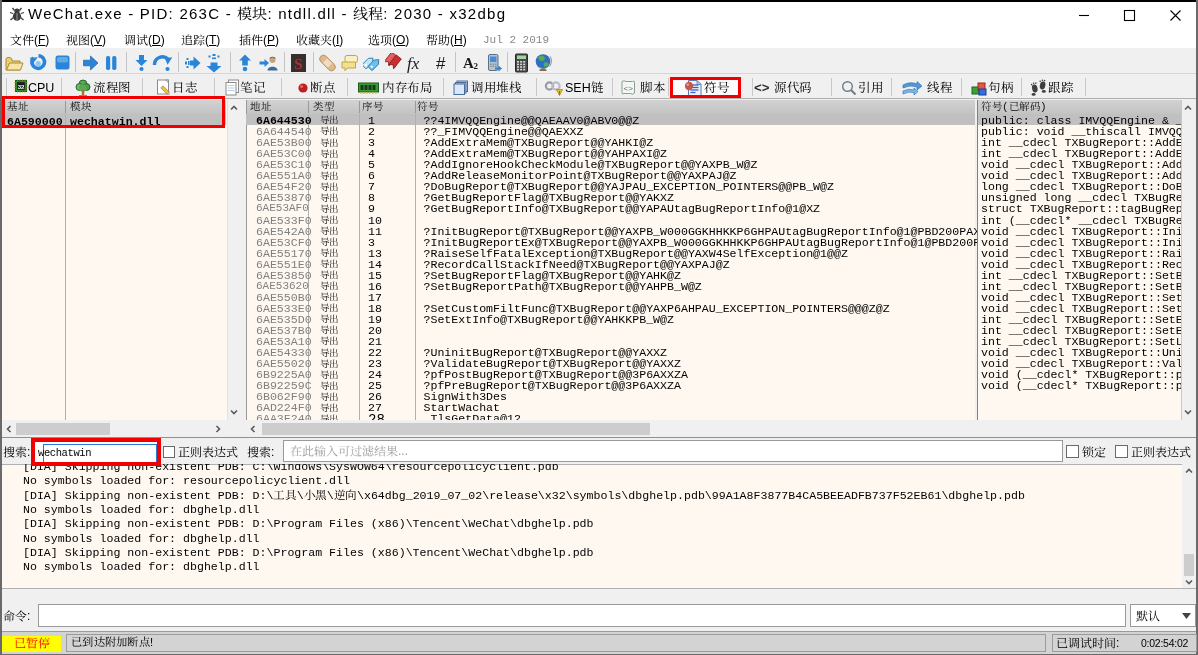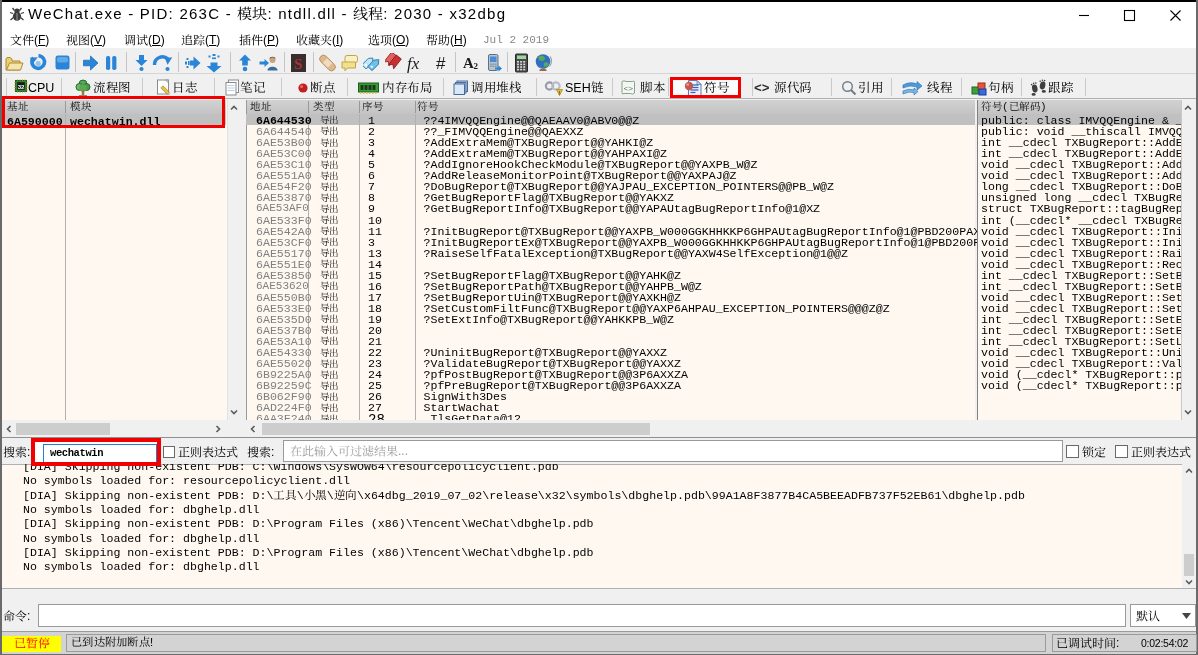--- a/index.html
+++ b/index.html
@@ -726,20 +726,21 @@
       </svg></div>
 <div class="cell mono" style="left:116px;top:146.6px;font-size:11.6px;color:#000">13</div>
 <div class="cell mono" style="left:171.5px;top:146.6px;font-size:11.6px;color:#000;width:556px">?RaiseSelfFatalException@TXBugReport@@YAXW4SelfException@1@@Z</div>
 <div class="cell mono" style="left:4px;top:157.6px;font-size:11.6px;color:#808080">6AE551E0</div>
 <div class="cell" style="left:67.5px;top:158.3px;font-size:9.5px;color:#111"><svg class="k" viewBox="0 0 1000 1000">
         <use href="#g5BFC"></use>
       </svg><svg class="k" viewBox="0 0 1000 1000">
         <use href="#g51FA"></use>
       </svg></div>
 <div class="cell mono" style="left:116px;top:157.6px;font-size:11.6px;color:#000">14</div>
+<div class="cell mono" style="left:171.5px;top:157.6px;font-size:11.6px;color:#000;width:556px">?RecordCallStackIfNeed@TXBugReport@@YAXPAJ@Z</div>
 <div class="cell mono" style="left:4px;top:168.7px;font-size:11.6px;color:#808080">6AE53850</div>
 <div class="cell" style="left:67.5px;top:169.4px;font-size:9.5px;color:#111"><svg class="k" viewBox="0 0 1000 1000">
         <use href="#g5BFC"></use>
       </svg><svg class="k" viewBox="0 0 1000 1000">
         <use href="#g51FA"></use>
       </svg></div>
 <div class="cell mono" style="left:116px;top:168.7px;font-size:11.6px;color:#000">15</div>
 <div class="cell mono" style="left:171.5px;top:168.7px;font-size:11.6px;color:#000;width:556px">?SetBugReportFlag@TXBugReport@@YAHK@Z</div>
 <div class="cell mono" style="left:4px;top:179.8px;font-size:11px;color:#808080">6AE53620</div>
 <div class="cell" style="left:67.5px;top:180.5px;font-size:9.5px;color:#111"><svg class="k" viewBox="0 0 1000 1000">
@@ -749,21 +750,20 @@
       </svg></div>
 <div class="cell mono" style="left:116px;top:179.8px;font-size:11.6px;color:#000">16</div>
 <div class="cell mono" style="left:171.5px;top:179.8px;font-size:11.6px;color:#000;width:556px">?SetBugReportPath@TXBugReport@@YAHPB_W@Z</div>
 <div class="cell mono" style="left:4px;top:190.8px;font-size:11.6px;color:#808080">6AE550B0</div>
 <div class="cell" style="left:67.5px;top:191.5px;font-size:9.5px;color:#111"><svg class="k" viewBox="0 0 1000 1000">
         <use href="#g5BFC"></use>
       </svg><svg class="k" viewBox="0 0 1000 1000">
         <use href="#g51FA"></use>
       </svg></div>
 <div class="cell mono" style="left:116px;top:190.8px;font-size:11.6px;color:#000">17</div>
-<div class="cell mono" style="left:171.5px;top:190.8px;font-size:11.6px;color:#000;width:556px">?SetBugReportUin@TXBugReport@@YAXKH@Z</div>
 <div class="cell mono" style="left:4px;top:201.9px;font-size:11.6px;color:#808080">6AE533E0</div>
 <div class="cell" style="left:67.5px;top:202.6px;font-size:9.5px;color:#111"><svg class="k" viewBox="0 0 1000 1000">
         <use href="#g5BFC"></use>
       </svg><svg class="k" viewBox="0 0 1000 1000">
         <use href="#g51FA"></use>
       </svg></div>
 <div class="cell mono" style="left:116px;top:201.9px;font-size:11.6px;color:#000">18</div>
 <div class="cell mono" style="left:171.5px;top:201.9px;font-size:11.6px;color:#000;width:556px">?SetCustomFiltFunc@TXBugReport@@YAXP6AHPAU_EXCEPTION_POINTERS@@@Z@Z</div>
 <div class="cell mono" style="left:4px;top:212.9px;font-size:11.6px;color:#808080">6AE535D0</div>
 <div class="cell" style="left:67.5px;top:213.6px;font-size:9.5px;color:#111"><svg class="k" viewBox="0 0 1000 1000">
@@ -898,21 +898,21 @@
     <path d="M1 2.5 L4 5.5 L7 2.5"></path>
   </svg>
 <div class="ab" style="left:2px;top:437px;width:1194px;height:1px;background:#909090"></div>
 <div class="ab" style="left:3px;top:445px;font-size:12px;color:#000"><svg class="k" viewBox="0 0 1000 1000">
       <use href="#g641C"></use>
     </svg><svg class="k" viewBox="0 0 1000 1000">
       <use href="#g7D22"></use>
     </svg>:</div>
 <div class="ab" style="left:34px;top:441px;width:124px;height:23px;background:#fff"></div>
 <div class="ab" style="left:43px;top:443.5px;width:114px;height:19px;background:#fff;border:1.5px solid #2a7ad4"></div>
-<div class="ab mono" style="left:50px;top:447px;font-size:10.5px;font-weight:bold;color:#000;letter-spacing:-0.4px">wechatwin</div>
+<div class="ab mono" style="left:38px;top:447px;font-size:10.5px;font-weight:normal;color:#000;letter-spacing:-0.4px">wechatwin</div>
 <div class="redbox" style="left:31px;top:438px;width:130px;height:28px;border-width:4px"></div>
 <div class="ck" style="left:163px;top:446px;width:12px;height:12px"></div>
 <div class="ab" style="left:178px;top:445px;font-size:12px;color:#000"><svg class="k" viewBox="0 0 1000 1000">
       <use href="#g6B63"></use>
     </svg><svg class="k" viewBox="0 0 1000 1000">
       <use href="#g5219"></use>
     </svg><svg class="k" viewBox="0 0 1000 1000">
       <use href="#g8868"></use>
     </svg><svg class="k" viewBox="0 0 1000 1000">
       <use href="#g8FBE"></use>

